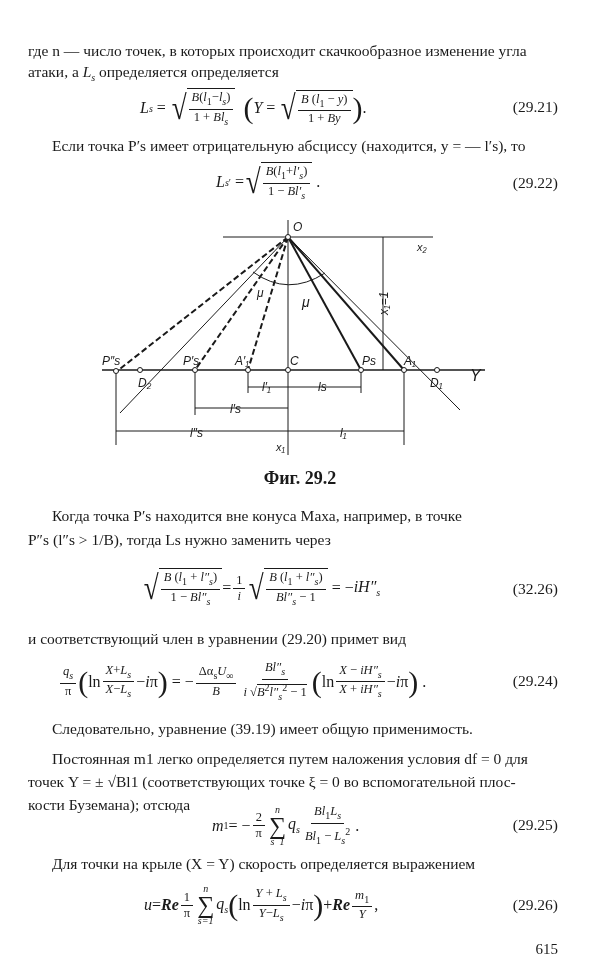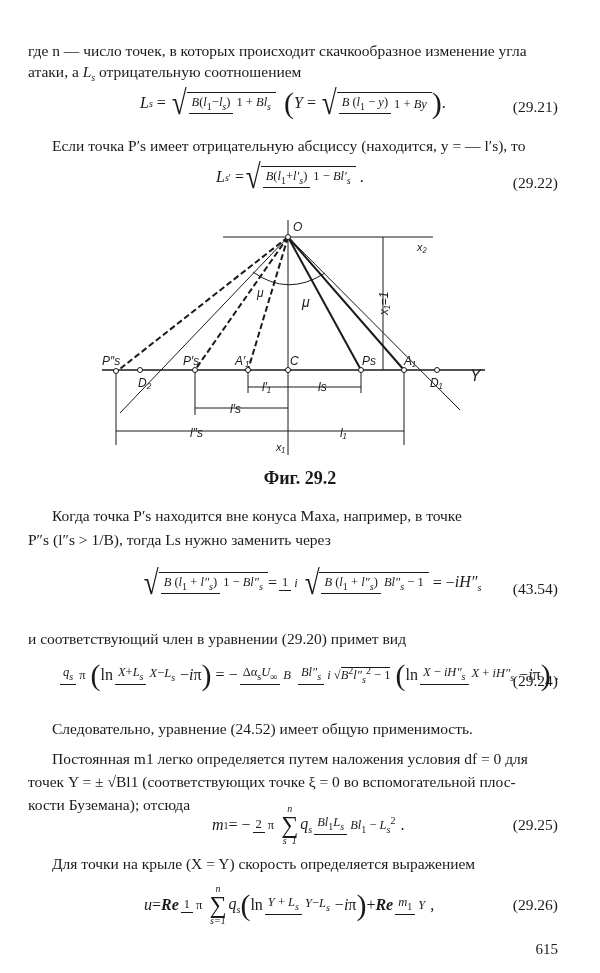--- a/index.html
+++ b/index.html
@@ -5,21 +5,21 @@
   html, body { margin:0; padding:0; background:#ffffff; }
   body { width:600px; height:973px; position:relative; overflow:hidden;
          font-family:"Liberation Serif","DejaVu Serif",serif; color:#1a1a1a; }
   .page { position:absolute; left:0; top:0; width:600px; height:906px; }
   .p { position:absolute; left:28px; width:530px; font-size:15.5px; line-height:21px; text-align:justify; }
   .p.ind { text-indent:24px; }
   .eq { position:absolute; left:0; width:600px; height:40px; font-size:16px; }
   .eq .body { position:absolute; font-style:normal; white-space:nowrap; display:flex; align-items:center; }
   .eq .num { position:absolute; right:42px; font-size:15.5px; }
   i, .it { font-style:italic; }
-  .frac { display:inline-flex; flex-direction:row; align-items:center; vertical-align:middle; font-size:12.5px; margin:0 2px;text-align:center; }
+  .frac { display:inline-flex; flex-direction:column; align-items:center; vertical-align:middle; font-size:12.5px; margin:0 2px;text-align:center; }
   .frac .n { border-bottom:1px solid #1a1a1a; padding:0 3px; line-height:15px; }
   .frac .d { padding:0 3px; line-height:15px; }
   .sqrt { display:inline-flex; align-items:center; }
   .sqrt .rad { font-size:34px; line-height:30px; transform:scaleX(0.8); margin-right:-2px; }
   .sqrt .under { border-top:1px solid #1a1a1a; padding-top:1px; }
   .big { font-size:30px; line-height:30px; font-weight:100; }
   .sum { display:inline-flex; flex-direction:column; align-items:center; vertical-align:middle; margin:0 2px; }
   .sum .sig { font-size:24px; line-height:22px; }
   .sum .lim { font-size:10px; line-height:10px; font-style:italic; }
   sub, sup { font-size:10px; }
@@ -28,21 +28,21 @@
   .pagenum { position:absolute; right:42px; top:941px; font-size:15px; }
 </style>
 </head>
 <body>
 
 <div class="page">
 
   <div class="p" style="top:40px;">
     <div>где n — число точек, в которых происходит скачкообразное изменение угла</div>
     <div>
-      <span>атаки, а </span><i>L</i><sub class="it">s</sub><span> отрицательную соотношением</span>
+      <span>атаки, а </span><i>L</i><sub class="it">s</sub><span> определяется определяется</span>
     </div>
   </div>
 
   <div class="eq" style="top:88px;">
     <div class="body" style="left:140px; top:0;">
       <i>L</i><sub class="it">s</sub>&nbsp;=&nbsp;
       <span class="sqrt">
           <span class="rad">√</span>
           <span class="under"><span class="frac">
               <span class="n"><i>B</i>(<i>l</i><sub>1</sub>−<i>l<sub>s</sub></i>)</span>
@@ -172,21 +172,21 @@
         </span>
       <span class="sqrt">
           <span class="rad">√</span>
           <span class="under"><span class="frac">
               <span class="n"><i>B</i> (<i>l</i><sub>1</sub> + <i>l″<sub>s</sub></i>)</span>
               <span class="d"><i>Bl″<sub>s</sub></i> − 1</span>
             </span></span>
         </span>
       &nbsp;= − <i>iH″<sub>s</sub></i>
     </div>
-    <div class="num" style="top:12px;">(43.54)</div>
+    <div class="num" style="top:12px;">(32.26)</div>
   </div>
 
   <div class="p" style="top:628px;">
     <span>и соответствующий член в уравнении (29.20) примет вид</span>
   </div>
 
   <div class="eq" style="top:660px;">
     <div class="body" style="left:58px; top:0;">
       <span class="frac">
           <span class="n"><i>q<sub>s</sub></i></span>
@@ -206,21 +206,21 @@
         </span>
       <span class="big">(</span>ln<span class="frac">
           <span class="n"><i>X</i> − <i>iH″<sub>s</sub></i></span>
           <span class="d"><i>X</i> + <i>iH″<sub>s</sub></i></span>
         </span> − <i>i</i>π<span class="big">)</span>&nbsp;.
     </div>
     <div class="num" style="top:12px;margin-left:36px;">(29.24)</div>
   </div>
 
   <div class="p ind" style="top:718px;">
-    <span>Следовательно, уравнение (24.52) имеет общую применимость.</span>
+    <span>Следовательно, уравнение (39.19) имеет общую применимость.</span>
   </div>
 
   <div class="p" style="top:741px; line-height:23px;">
     <div style="text-indent:24px;margin-top:6px;">Постоянная m1 легко определяется путем наложения условия df = 0 для</div>
     <div>точек Y = ± √Bl1 (соответствующих точке ξ = 0 во вспомогательной плос-</div>
     <div>кости Буземана); отсюда</div>
   </div>
 
   <div class="eq" style="top:804px;">
     <div class="body" style="left:212px; top:0;">

